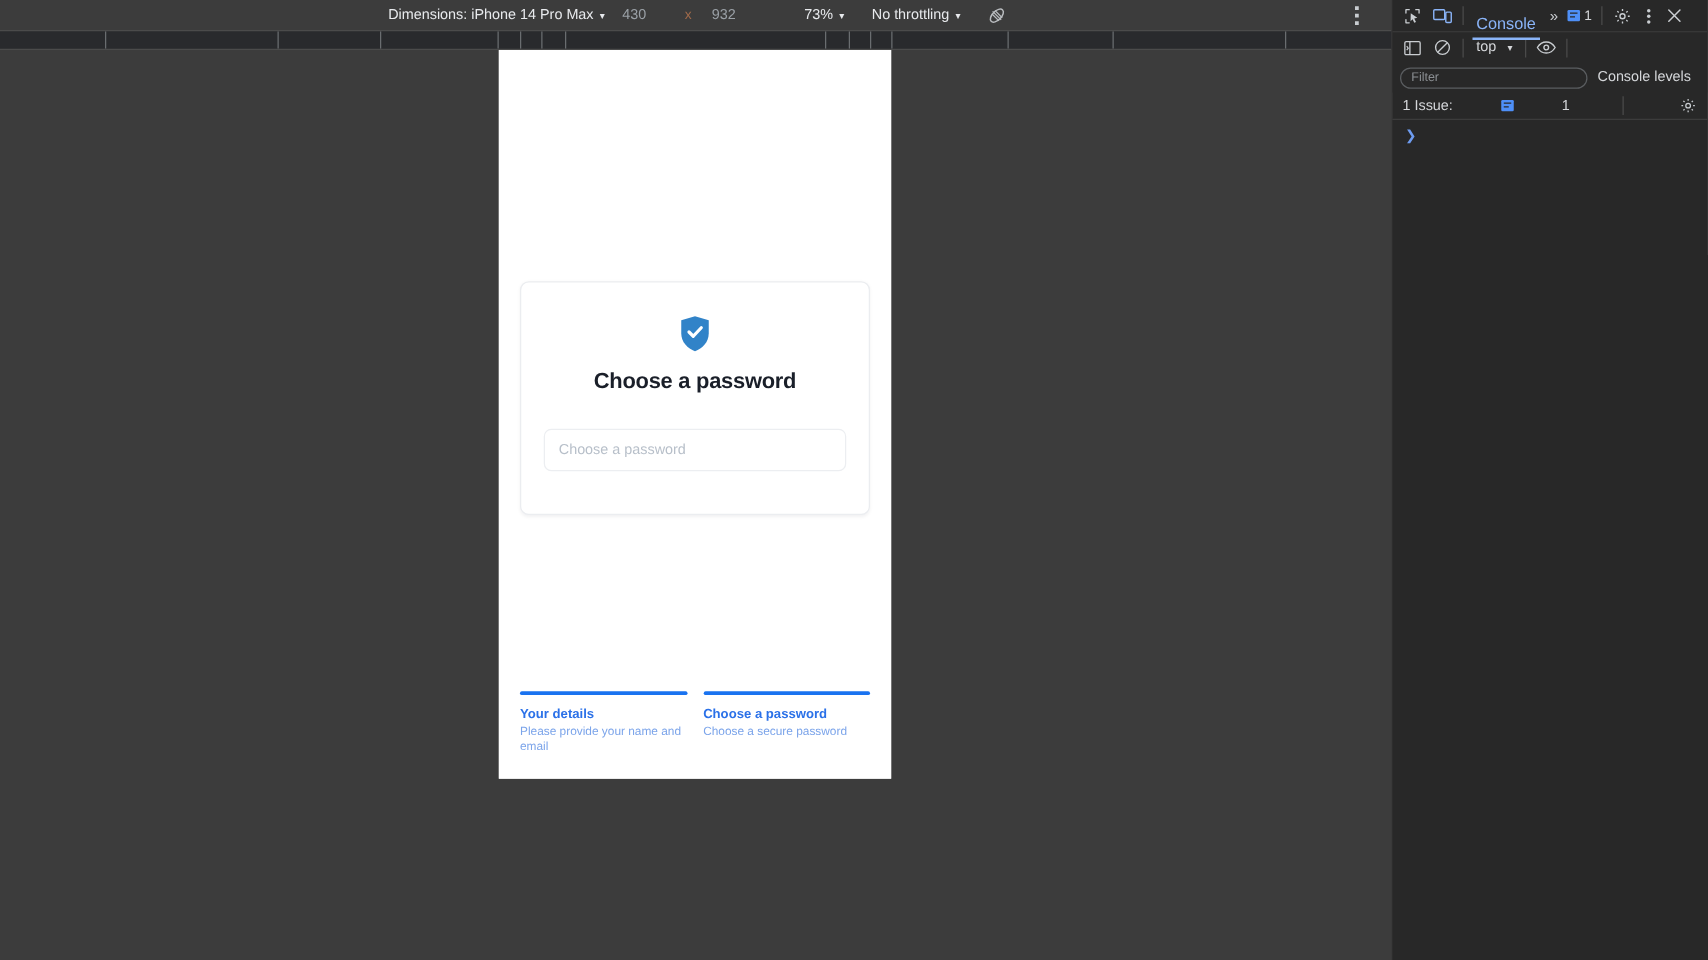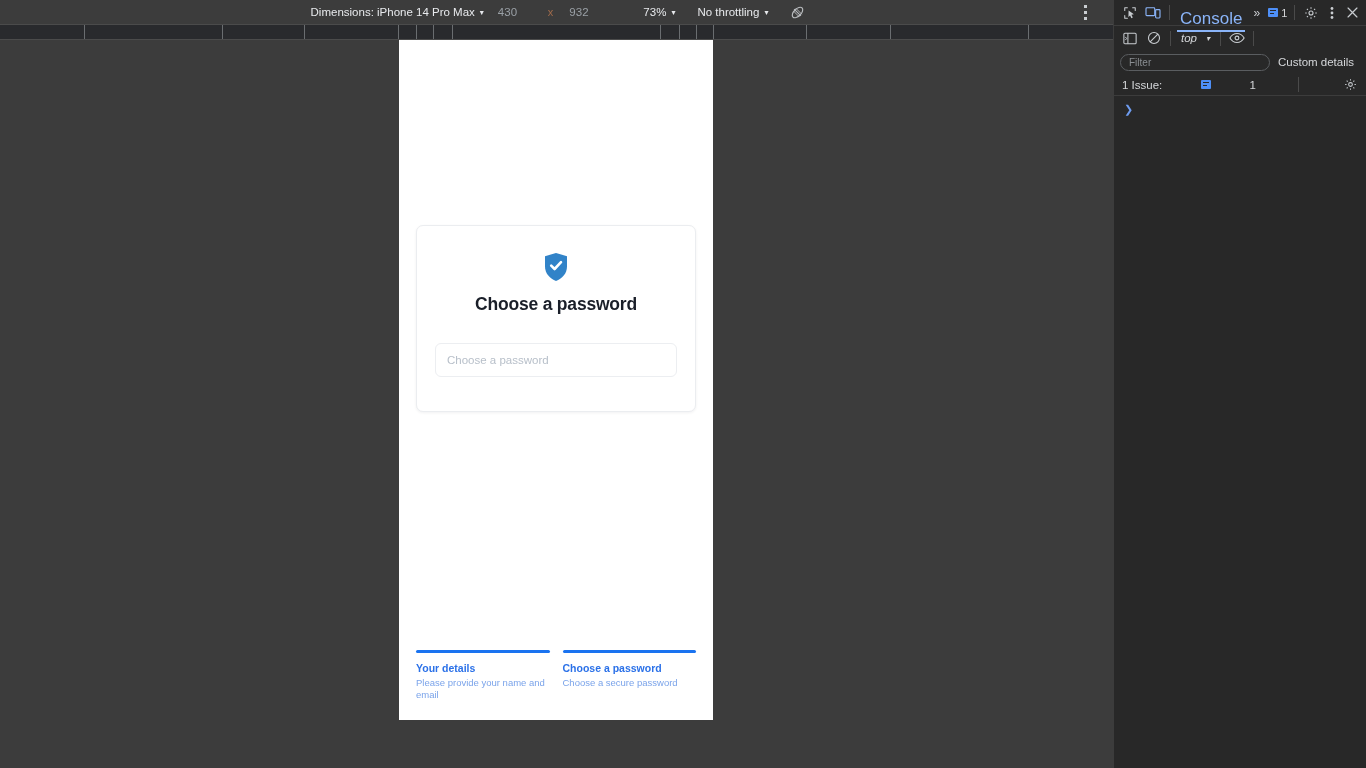--- a/index.html
+++ b/index.html
@@ -60,21 +60,21 @@
   }
   #ruler .tick { position:absolute; top:0; bottom:0; width:1px; background:#6a6d70; }
 
   
   #viewport-wrap {
     position:absolute; left:0; right:0; top:40px; bottom:0;
     display:flex; justify-content:center;
   }
   #viewport {
     position:relative;
-    width:314px; height:680px;
+    width:314px; height:583px;
     margin-left:-1px;
     background:#ffffff;
     overflow:hidden;
   }
 
   
   #mobile-page {
     position:relative; width:100%; height:100%;
     background:#ffffff;
     display:flex; flex-direction:column;
@@ -151,38 +151,37 @@
     width:24px; height:24px;
     display:flex; align-items:center; justify-content:center;
     color:#9aa0a6;
   }
   .ico-btn.active { color:#8ab4f8; }
   .vsep { width:1px; height:15px; background:#4a4a4a; margin:0 4px; }
   #tab-console {
     position:relative; height:26px;
     display:flex; align-items:center;
     padding:0 6px;
-    color:#8ab4f8; font-size:17px;margin-top:12px;
+    color:#8ab4f8; font-size:13px;margin-top:12px;
   }
   #tab-console::after {
     content:""; position:absolute; left:3px; right:3px; bottom:0;
     height:2px; background:#8ab4f8;
   }
   #tab-overflow { padding:0 5px; color:#c8cbcf; font-size:12px; display:flex; align-items:center; height:26px; }
   #issues-chip { display:flex; align-items:center; gap:3px; height:26px; padding:0 3px; }
   .issue-sq { width:10px; height:9px; background:#4e8ff7; border-radius:1px; position:relative; }
   .issue-sq::after { content:""; position:absolute; left:2px; top:2px; width:6px; height:1px; background:#282828; }
   .issue-sq::before { content:""; position:absolute; left:2px; top:5px; width:4px; height:1px; background:#282828; }
   #issues-chip .num { color:#d5d7da; font-size:11px; }
 
   #dt-subbar {
     height:24px; display:flex; align-items:center;
     padding:0 4px; gap:0;
     background:#282828;
-    font-style:italic;
   }
   #ctx-select { display:flex; align-items:center; gap:4px; padding:0 6px; color:#d5d7da; height:22px; }
 
   #dt-filterbar {
     height:24px; display:flex; align-items:center;
     padding:0 6px; gap:8px;
     background:#282828;
   }
   #filter-input {
     flex:1 1 auto; height:17px;
@@ -413,21 +412,21 @@
           <circle cx="9" cy="6" r="2.1"></circle>
         </svg>
       </div>
 
       <span class="vsep"></span>
     </div>
 
     <div id="dt-filterbar">
       <input id="filter-input" type="text" placeholder="Filter" style="">
       <div id="custom-levels">
-        <span>Custom details</span>
+        <span>Console levels</span>
 
       </div>
       <span class="endsep"></span>
     </div>
 
     <div id="dt-issuebar">
       <span class="lbl">1 Issue:</span>
       <span class="issue-sq"></span>
       <span class="num">1</span>
       <span class="vsep"></span>

